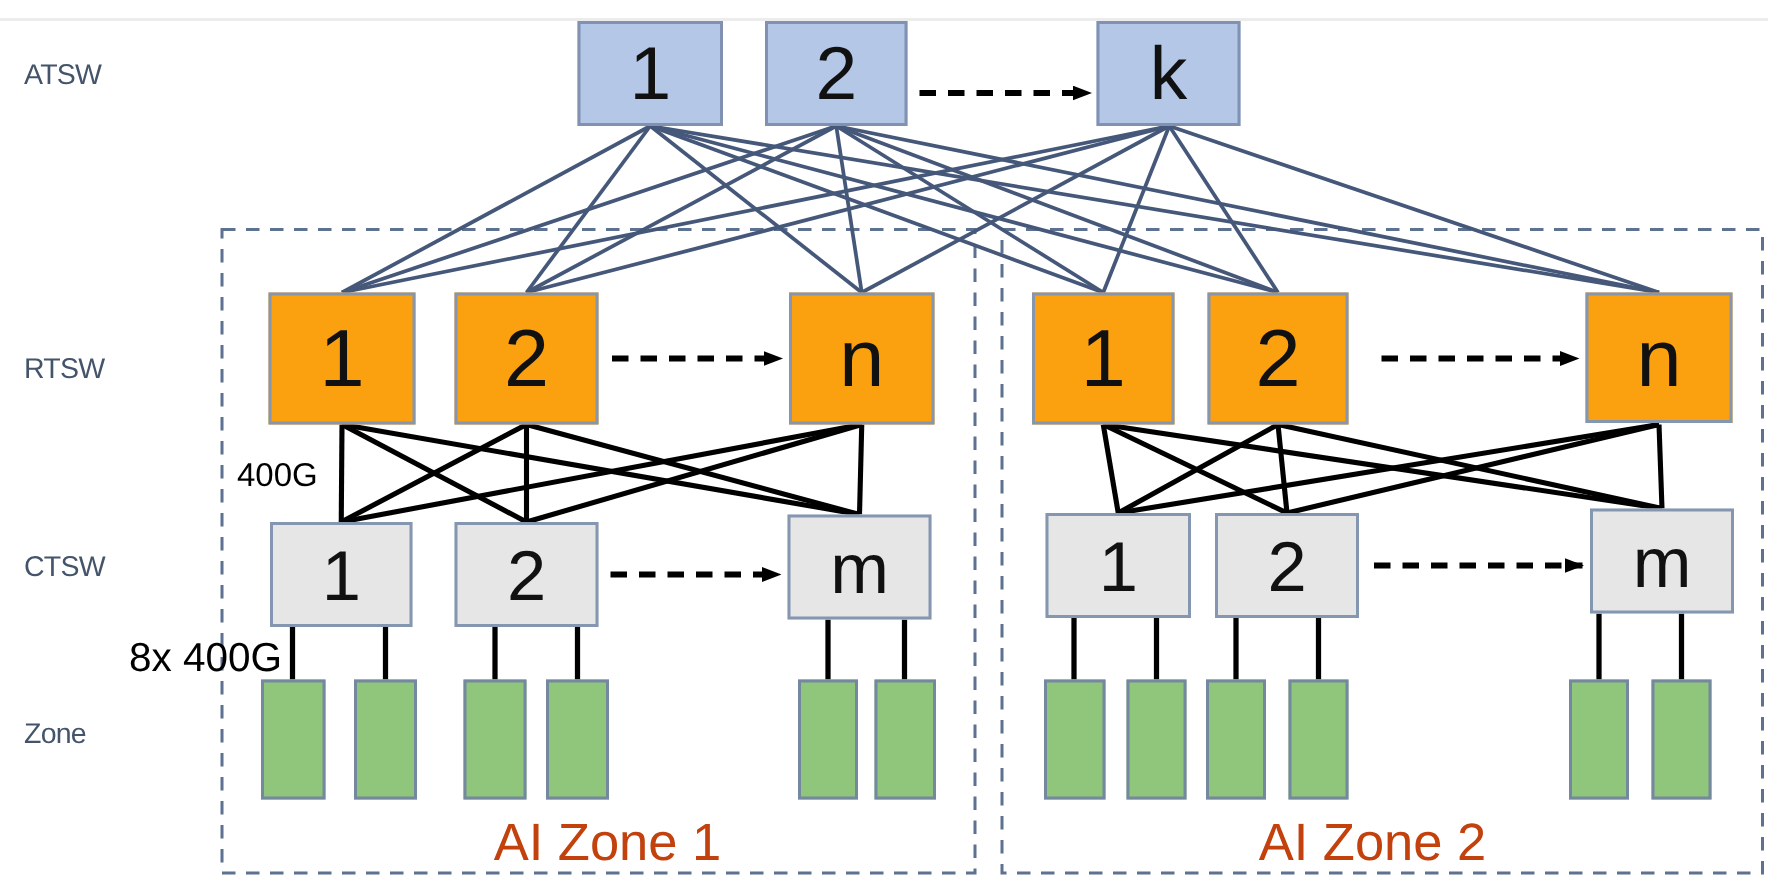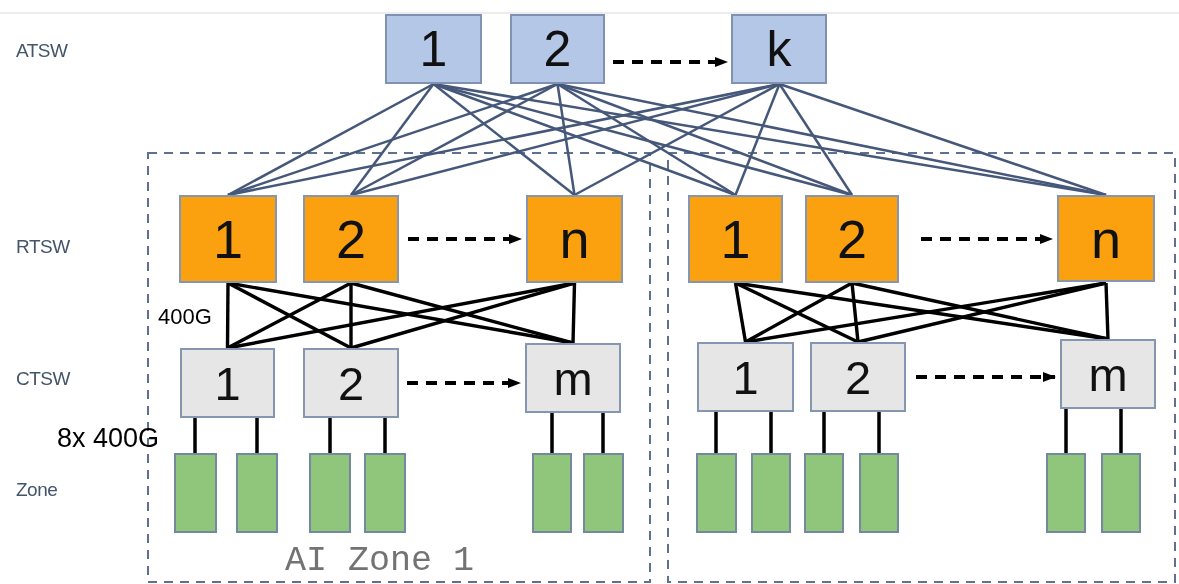--- a/index.html
+++ b/index.html
@@ -16,24 +16,24 @@
   .atsw{background:#b4c7e7;border:2px solid #8091b1;font-size:50px;}
   .ctsw{background:#fba00e;border:2px solid #8496b0;font-size:54px;}
   .rtsw{background:#e7e6e6;border:2px solid #8496b0;font-size:47px;}
   .host{position:absolute;background:#90c67c;border:2px solid #74889f;box-sizing:border-box;z-index:2;}
   .rowlab{
     position:absolute;color:#44546a;font-size:19px;line-height:1;z-index:3;
     letter-spacing:-0.5px;white-space:nowrap;
   }
   .linklab{position:absolute;color:#000;line-height:1;z-index:3;white-space:nowrap;}
   .lab-400g{left:158px;top:306px;font-size:22px;}
-  .lab-8x400g{left:57px;top:425px;font-size:27px;}
+  .lab-8x400g{left:86px;top:425px;font-size:27px;}
   .zonelab{
-    position:absolute;color:#737373;font-size:35px;line-height:1;z-index:3;
-    width:240px;white-space:nowrap;font-family:Liberation Mono, monospace;
+    position:absolute;color:#c2410c;font-size:35px;line-height:1;z-index:3;
+    width:240px;text-align:center;white-space:nowrap;
   }
 </style>
 </head>
 <body>
 
 <div class="canvas">
 
   <div class="topline"></div>
 
   <svg class="links" width="1179" height="584">
@@ -103,20 +103,21 @@
 
   <div class="rowlab" style="left:16px;top:41px">ATSW</div>
   <div class="rowlab" style="left:16px;top:237px">RTSW</div>
   <div class="rowlab" style="left:16px;top:369px">CTSW</div>
   <div class="rowlab" style="left:16px;top:480px">Zone</div>
 
   <div class="linklab lab-400g">400G</div>
   <div class="linklab lab-8x400g">8x 400G</div>
 
   <div class="zonelab" style="left:285px;top:544px">AI Zone 1</div>
+  <div class="zonelab" style="left:795px;top:544px">AI Zone 2</div>
 
   <div class="box atsw" style="left:385px;top:14px;width:97px;height:70px">1</div>
   <div class="box atsw" style="left:510px;top:14px;width:95px;height:70px">2</div>
   <div class="box atsw" style="left:731px;top:14px;width:96px;height:70px">k</div>
 
   <div class="box ctsw" style="left:179px;top:195px;width:98px;height:88px">1</div>
   <div class="box ctsw" style="left:303px;top:195px;width:96px;height:88px">2</div>
   <div class="box ctsw" style="left:526px;top:195px;width:97px;height:88px">n</div>
 
   <div class="box ctsw" style="left:688px;top:195px;width:95px;height:88px">1</div>

